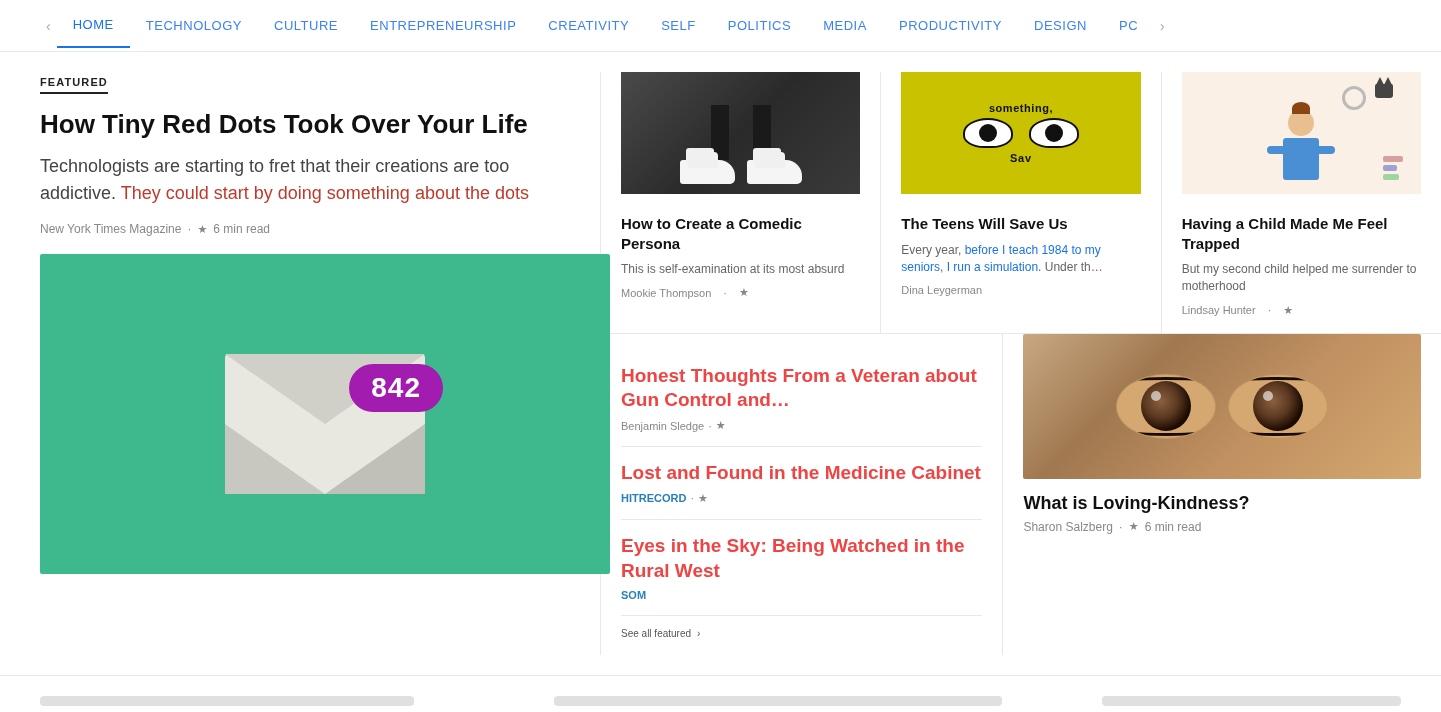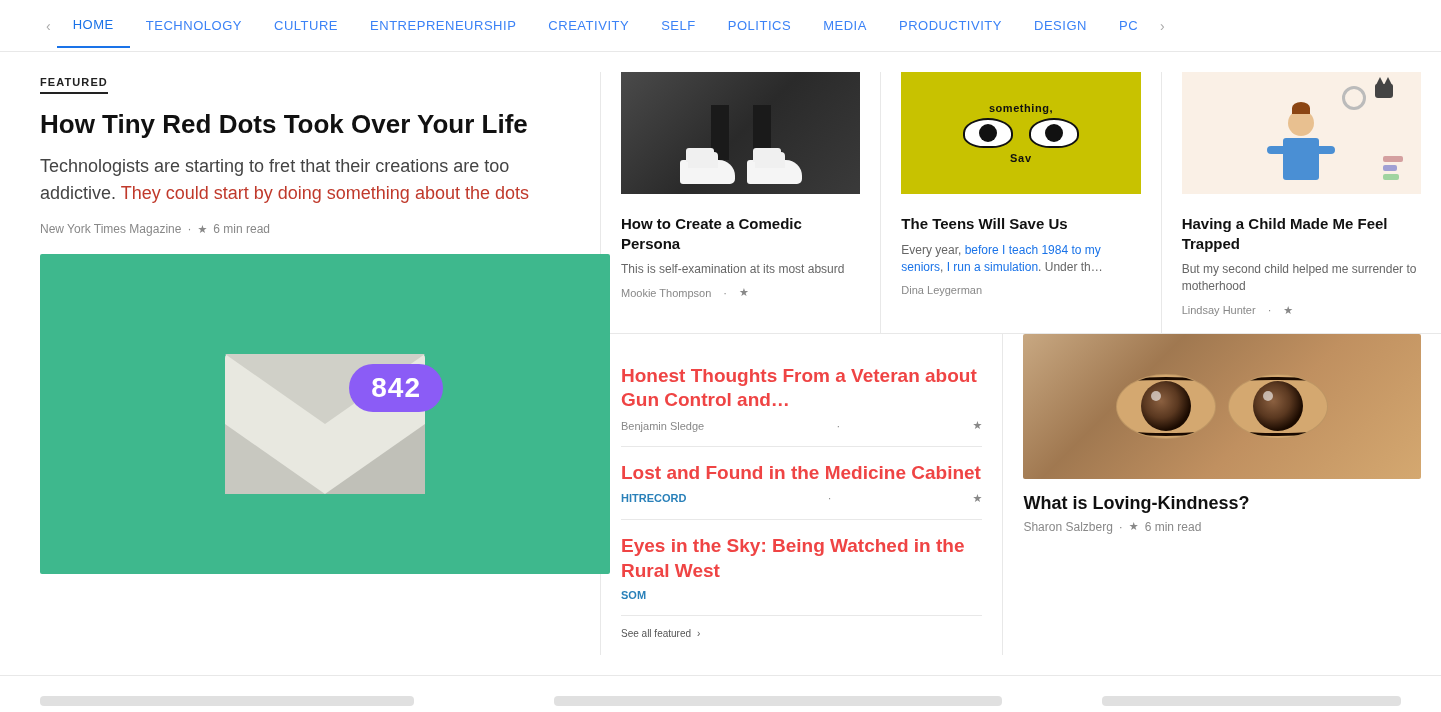--- a/index.html
+++ b/index.html
@@ -141,21 +141,21 @@
       border-right: 100px solid #c0c0b8;
       border-top: 70px solid transparent;
       position: absolute;
       bottom: 0;
       right: 0;
     }
     .badge-842 {
       position: absolute;
       top: 30px;
       right: -18px;
-      background: #8b5cf6;
+      background: #a21caf;
       color: #fff;
       font-size: 28px;
       font-weight: 700;
       border-radius: 28px;
       padding: 8px 22px;
       letter-spacing: 1px;
     }
 
     
     .right-panel {
@@ -295,21 +295,20 @@
       line-height: 1.3;
       margin-bottom: 6px;
       color: #ef4444;
     }
     .list-author {
       font-size: 11px;
       color: #888;
       display: flex;
       align-items: center;
       gap: 4px;
-      justify-content: space-between;
     }
     .list-author .pub { color: #2980b9; font-weight: 600; text-transform: uppercase; font-size: 11px; }
     .see-featured {
       display: flex;
       align-items: center;
       gap: 6px;
       margin-top: 12px;
       font-size: 10px;
       color: #555;
       cursor: pointer;

